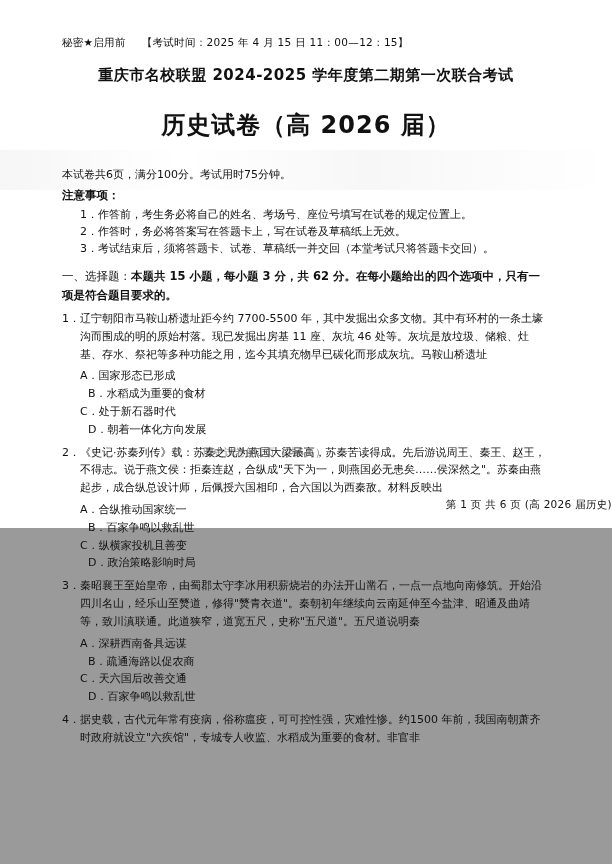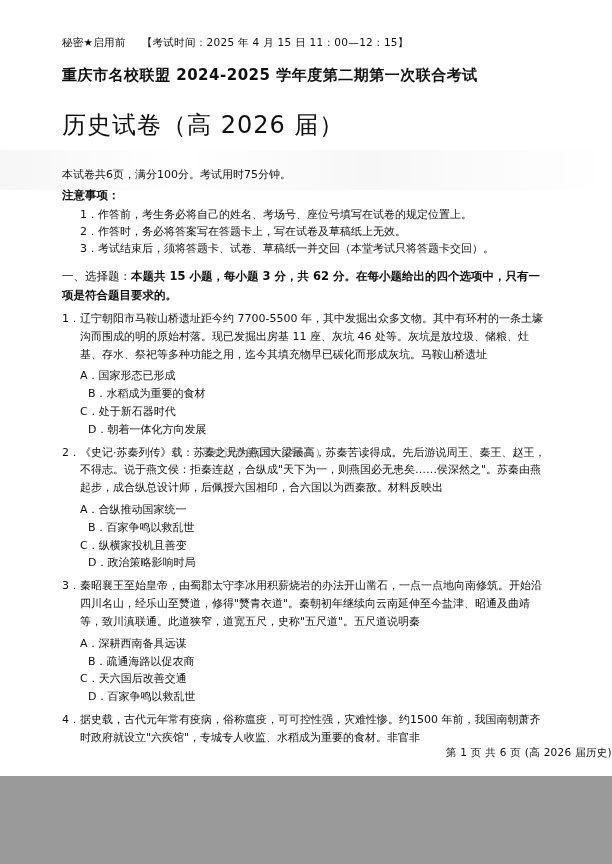--- a/index.html
+++ b/index.html
@@ -11,21 +11,21 @@
     width: 612px;
     height: 864px;
     overflow: hidden;
     font-family: "DejaVu Sans", "Liberation Sans", sans-serif;
   }
   .page {
     position: absolute;
     left: 0;
     top: 0;
     width: 612px;
-    height: 776px;
+    height: 528px;
     background: #ffffff;
     box-sizing: border-box;
     padding: 36px 62px 0 62px;
     color: #111;
   }
   .page::after {
     
     content: "";
     position: absolute;
     left: 0; top: 150px;
@@ -36,29 +36,30 @@
   .hdr {
     display: flex;
     align-items: baseline;
     font-size: 10.5px;
     letter-spacing: 0.3px;
     margin-bottom: 16px;
   }
   .hdr .secret { margin-right: 16px; }
   .hdr .examtime { }
   .title1 {
+    text-align: center;
     font-size: 15px;
     font-weight: bold;
     letter-spacing: 0.5px;
     margin: 10px 0 24px 0;
   }
   .title2 {
-    text-align: left;
+    text-align: center;
     font-size: 24px;
-    font-weight: normal;
+    font-weight: bold;
     letter-spacing: 1px;
     margin: 16px 0 22px 0;
   }
   .subinfo {
     font-size: 11px;
     margin: 26px 0 6px 0;
   }
   .notice-title {
     font-size: 11.5px;
     font-weight: bold;

